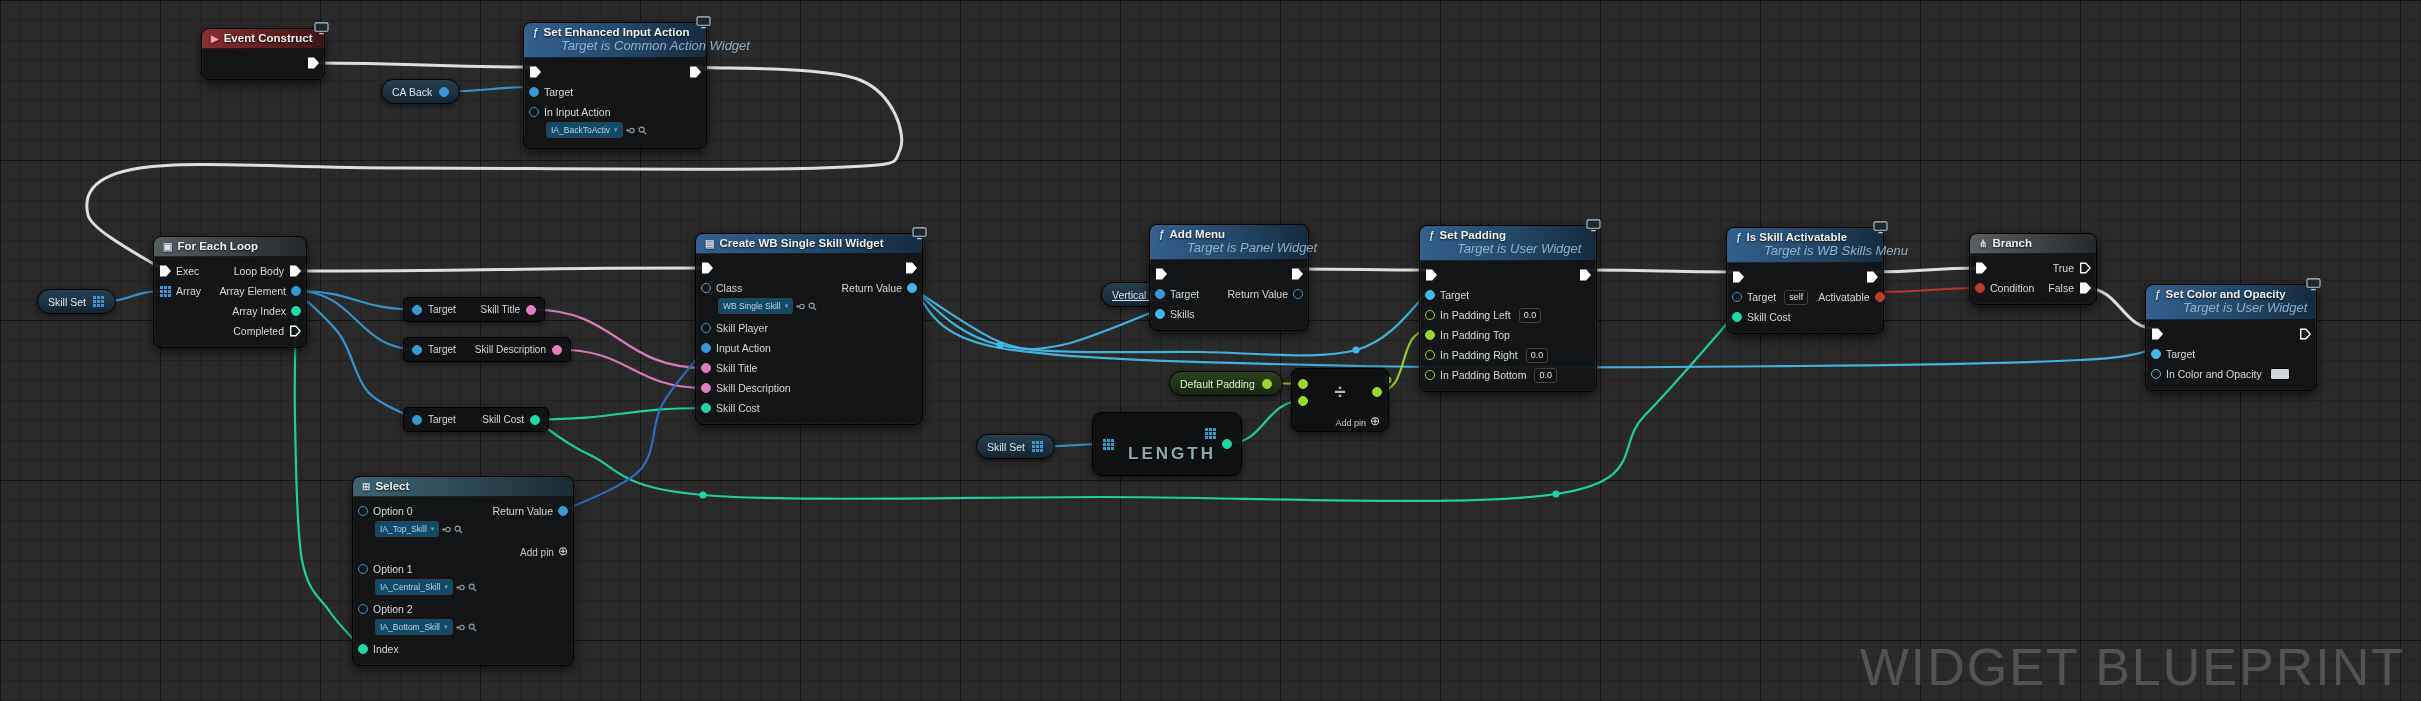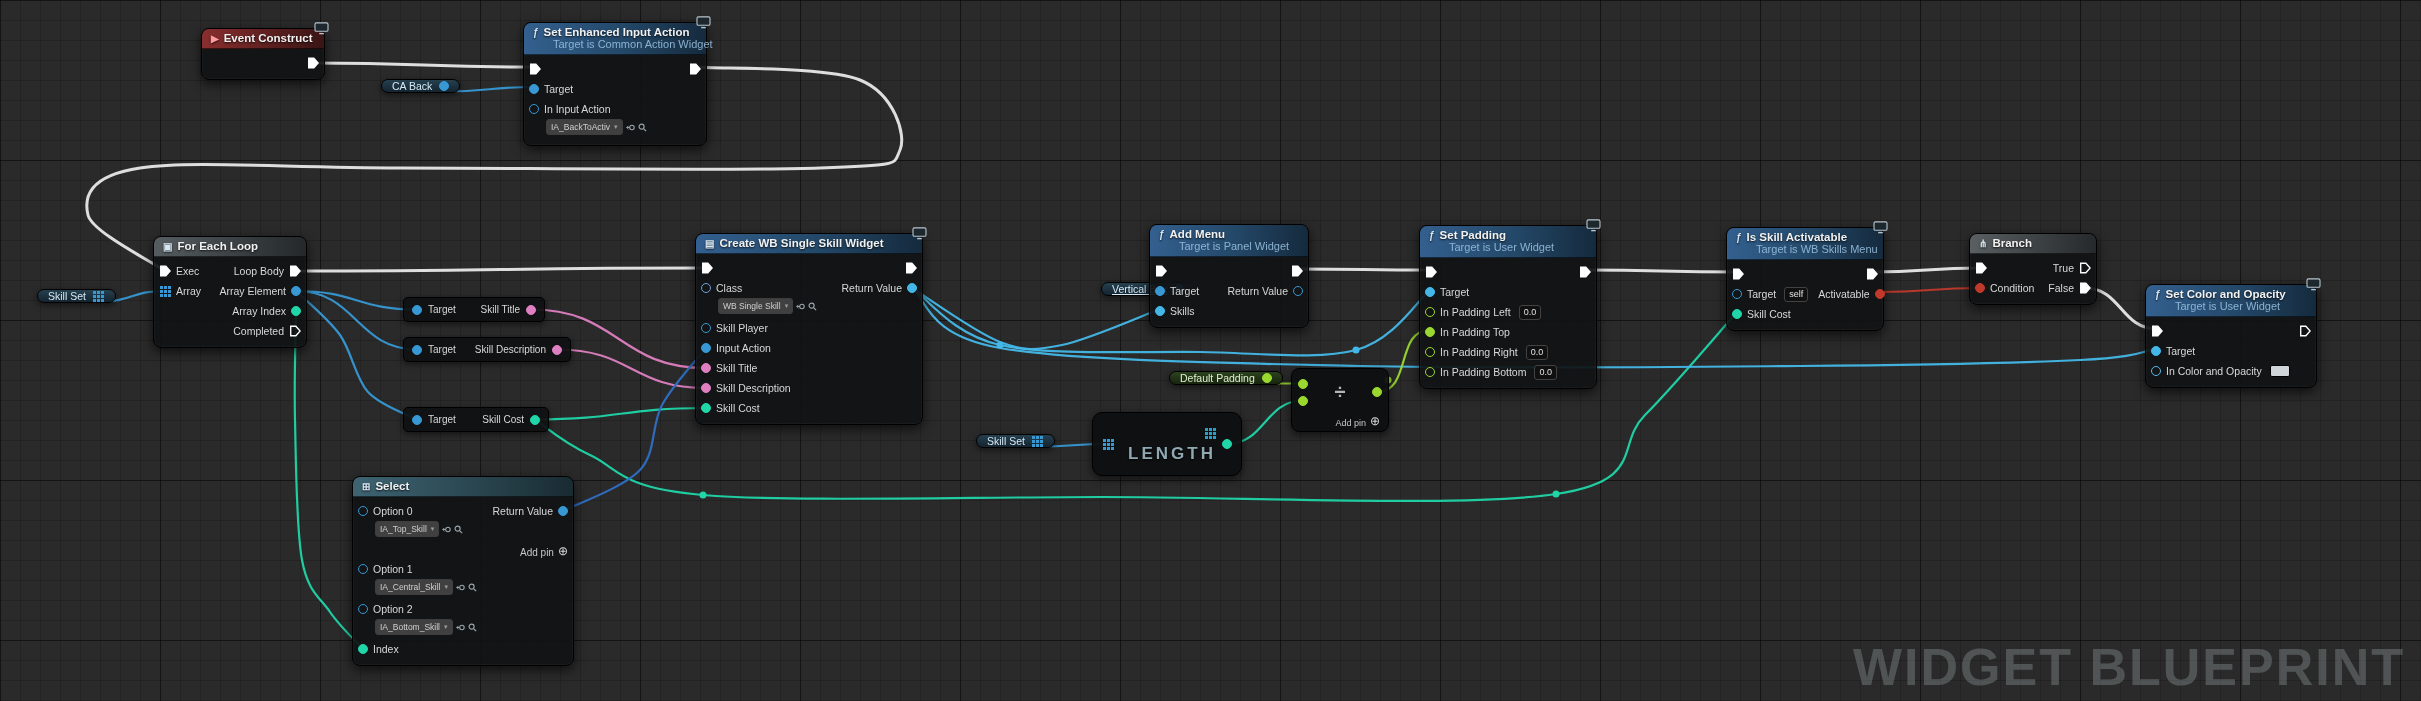--- a/index.html
+++ b/index.html
@@ -12,66 +12,66 @@
       linear-gradient(to bottom, rgba(0,0,0,0.42) 1px, transparent 1px),
       linear-gradient(to right, rgba(0,0,0,0.16) 1px, transparent 1px),
       linear-gradient(to bottom, rgba(0,0,0,0.16) 1px, transparent 1px);
     background-size:160px 160px,160px 160px,20px 20px,20px 20px;}
   svg.wires{position:absolute;left:0;top:0;z-index:1;pointer-events:none}
   .node,.pill,.mini,.length-node,.op-node{position:absolute;z-index:2}
   .node{background:rgba(16,18,20,0.92);border:1px solid #000;border-radius:8px;
     box-shadow:0 4px 12px rgba(0,0,0,.65), inset 0 0 0 1px rgba(255,255,255,0.03)}
   .hdr{padding:3px 9px 4px;border-top-left-radius:7px;border-top-right-radius:7px;border-bottom:1px solid rgba(0,0,0,.55);position:relative}
   .hdr .t{display:flex;align-items:center;gap:5px;font-size:11.5px;font-weight:bold;color:#f1f1f1;text-shadow:0 1px 2px rgba(0,0,0,.8);white-space:nowrap}
-  .hdr .s{font-size:11px;color:#9cc4e4;opacity:.85;margin-left:20px;white-space:nowrap}
+  .hdr .s{font-size:13px;font-style:italic;color:#9cc4e4;opacity:.85;margin-left:28px;white-space:nowrap}
   .hdr.event{background:linear-gradient(90deg,#8a2e2e 0%,#5d2020 55%,#391515 100%)}
   .hdr.function{background:linear-gradient(90deg,#33608f 0%,#234767 55%,#152a3d 100%)}
   .hdr.macro{background:linear-gradient(90deg,#565d61 0%,#3a4043 55%,#24282a 100%)}
   .hdr.flow{background:linear-gradient(90deg,#5a5f62 0%,#3c4144 55%,#26292b 100%)}
   .hdr.select{background:linear-gradient(90deg,#3e6472 0%,#2a4650 55%,#192b32 100%)}
   .hicon{font-size:10px;color:#d8e6f2}
   .hdr.event .hicon{color:#ff9a9a}
   .body{padding:4px 0 6px}
   .row{display:flex;justify-content:space-between;gap:10px;padding:1px 0}
   .cell{display:flex;flex-direction:column}
   .cell.in{align-items:flex-start;padding-left:5px}
   .cell.out{align-items:flex-end;padding-right:5px;margin-left:auto}
   .pinline{display:flex;align-items:center;gap:5px;min-height:18px}
   .pin-glyph{display:inline-flex;align-items:center;justify-content:center;width:12px;height:12px;cursor:crosshair}
   .pin-glyph.circle{width:10px;height:10px;border-radius:50%;border:1.8px solid #888;background:transparent}
   .pin-label{font-size:10.5px;color:#d8d8d8;white-space:nowrap}
   .tbox{background:#101010;border:1px solid #424242;border-radius:3px;color:#e2e2e2;font-size:9px;padding:0 4px;line-height:13px;margin-left:3px;white-space:nowrap}
   .swatch{width:20px;height:12px;background:#d0d5d9;border:1px solid #000;border-radius:2px;margin-left:3px}
   .dd-wrap{display:flex;align-items:center;gap:3px;margin:1px 0 3px 17px}
-  .dd{display:inline-flex;align-items:center;gap:4px;background:#404040;border:1px solid #3e3e3e;border-radius:3px;padding:0 4px;line-height:14px;cursor:pointer}
+  .dd{display:inline-flex;align-items:center;gap:4px;background:#0c4a6e;border:1px solid #3e3e3e;border-radius:3px;padding:0 4px;line-height:14px;cursor:pointer}
   .dd-val{font-size:8.5px;color:#cfcfcf;white-space:nowrap}
   .dd-caret{font-size:7px;color:#9a9a9a}
   .mini-icon{display:inline-flex;align-items:center}
   .addpin{display:flex;align-items:flex-end;gap:4px;font-size:10px;color:#c8c8c8;cursor:pointer;min-height:16px}
   .addpin .plus{font-size:12px;color:#d6d6d6}
   .corner{position:absolute;top:-8px;right:-5px;z-index:3}
-  .pill{display:flex;align-items:center;gap:7px;height:14px;padding:0 10px;border-radius:13px;border:1px solid #000;
+  .pill{display:flex;align-items:center;gap:7px;height:25px;padding:0 10px;border-radius:13px;border:1px solid #000;
     box-shadow:0 2px 6px rgba(0,0,0,.55);font-size:10.5px;white-space:nowrap}
   .tint-blue{background:linear-gradient(180deg,#26404f,#142430);color:#d5e9f5}
   .tint-green{background:linear-gradient(180deg,#2c431d,#17250f);color:#dff0cc}
   .mini{display:flex;align-items:center;gap:6px;height:25px;padding:0 8px;background:rgba(15,16,17,.93);border:1px solid #000;border-radius:5px;box-shadow:0 2px 6px rgba(0,0,0,.55)}
   .mini .sep{flex:1}
   .mini .pin-label{font-size:10px}
   .length-node{display:flex;align-items:center;background:rgba(13,15,16,.94);border:1px solid #000;border-radius:10px;
     box-shadow:0 3px 8px rgba(0,0,0,.6);padding:0 9px;gap:6px}
   .length-mid{flex:1;display:flex;flex-direction:column;align-items:flex-end;gap:1px}
   .length-label{text-align:center;font-size:17px;font-weight:bold;letter-spacing:3px;color:#8fa8b2;text-shadow:0 1px 2px #000}
   .op-node{background:rgba(13,15,16,.94);border:1px solid #000;border-radius:8px;box-shadow:0 3px 8px rgba(0,0,0,.6);
     display:flex;flex-direction:column;padding:4px 6px 2px}
   .op-main{display:flex;align-items:center;flex:1;gap:4px}
   .op-pins{display:flex;flex-direction:column;gap:7px}
   .op-sym{flex:1;text-align:center;font-size:20px;color:#b4b4b4;line-height:1;font-weight:bold}
   .op-add{display:flex;justify-content:flex-end;padding:1px 2px}
   .op-add .addpin{font-size:9px}
-  .watermark{position:absolute;right:16px;bottom:4px;font-size:52px;font-weight:bold;letter-spacing:2px;
+  .watermark{position:absolute;right:16px;bottom:4px;font-size:52px;font-weight:normal;letter-spacing:2px;
     color:rgba(225,235,240,0.22);z-index:4;user-select:none;white-space:nowrap}
 </style>
 </head>
 <body>
 
 <div id="canvas">
     <svg class="wires" width="2421" height="701">
       <path d="M 313 63 C 424 63, 424 67, 535 67" fill="none" stroke="#e8e8e8" stroke-width="3" stroke-linecap="round" opacity="0.95"></path>
       <path d="M 695 67 C 722.5 69.16666666666667, 825.8333333333334 66.16666666666667, 860 80 C 894.1666666666666 93.83333333333333, 906.6666666666666 135.33333333333334, 900 150 C 893.3333333333334 164.66666666666666, 903.3333333333334 165, 820 168 C 736.6666666666666 171, 513.3333333333334 168, 400 168 C 286.6666666666667 168, 192 160.16666666666666, 140 168 C 88 175.83333333333334, 83.83333333333333 197.83333333333334, 88 215 C 92.16666666666667 232.16666666666666, 152.16666666666666 261.6666666666667, 165 271" fill="none" stroke="#e8e8e8" stroke-width="3" stroke-linecap="round" opacity="0.95"></path>
       <path d="M 444.28125 91.5 C 489.140625 91.5, 489.140625 87, 534 87" fill="none" stroke="#3798d4" stroke-width="2.2" stroke-linecap="round" opacity="0.95"></path>

